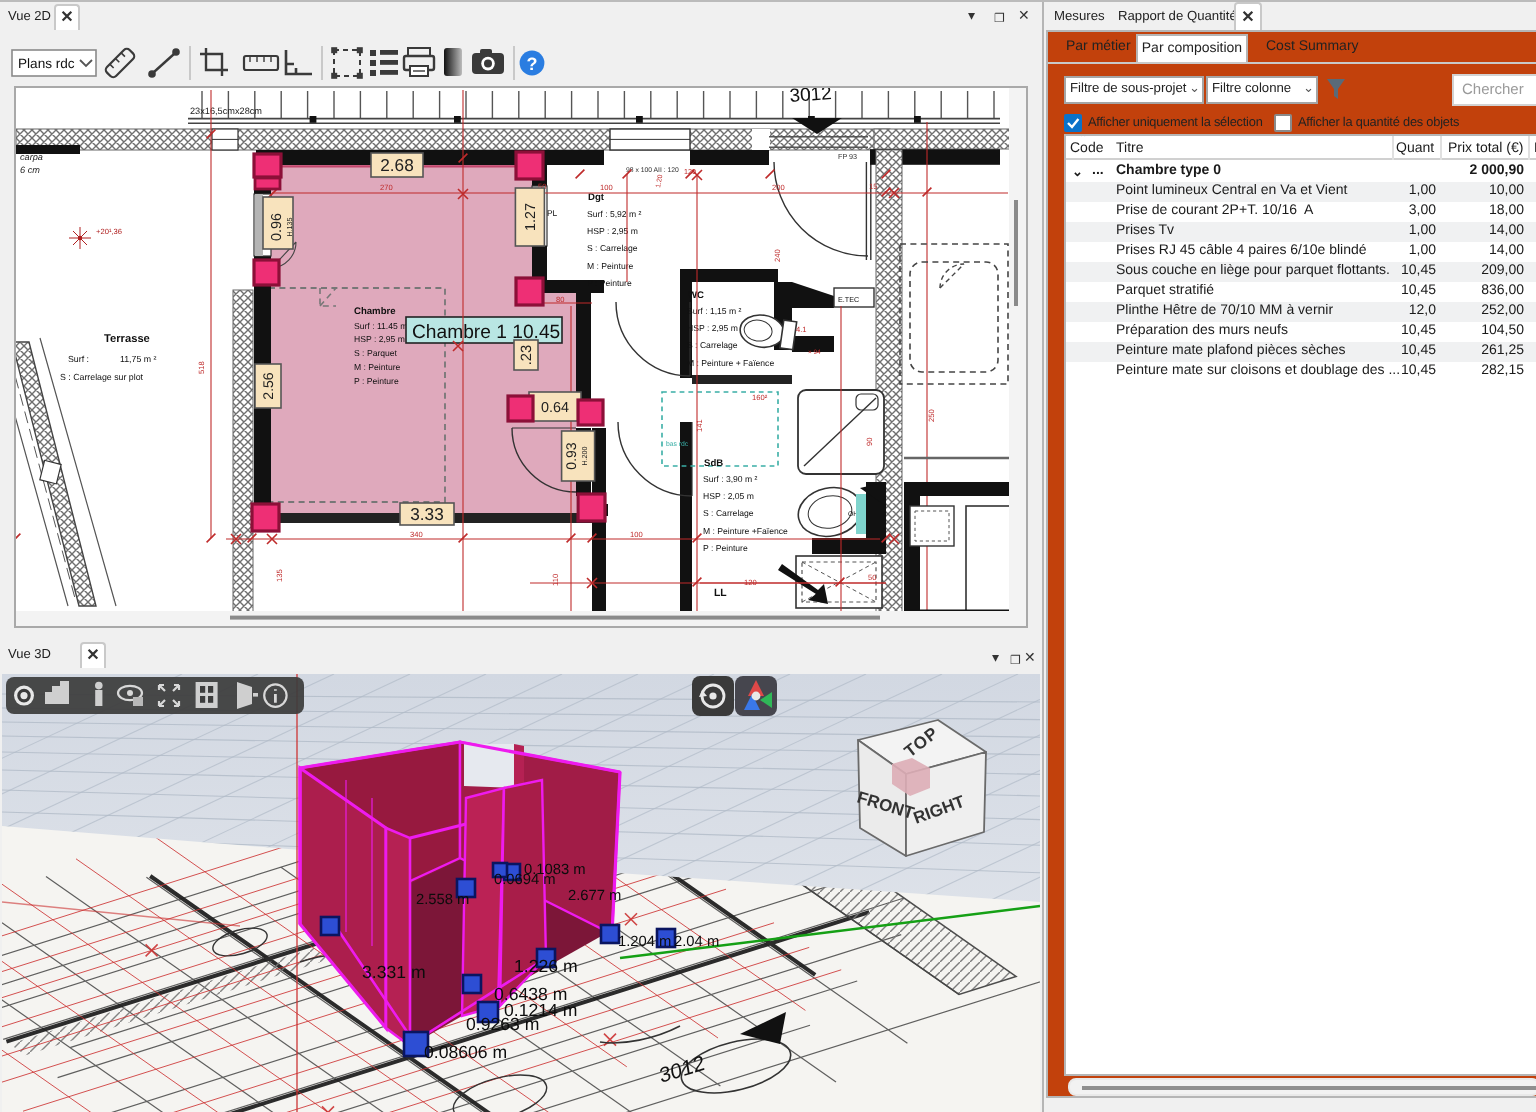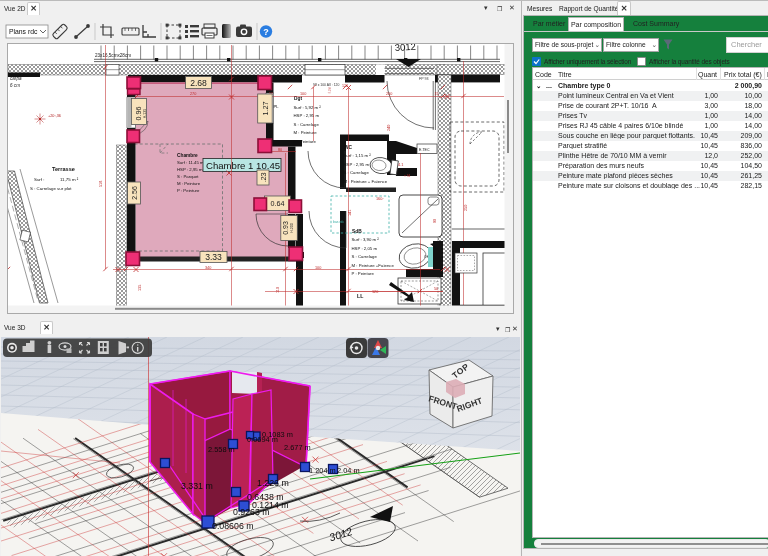--- a/index.html
+++ b/index.html
@@ -453,21 +453,21 @@
 <text x="428" y="400" font-size="8.5" font-weight="bold" fill="#333" transform="rotate(17 428 400)">FRONT</text>
 <text x="458" y="411" font-size="8.5" font-weight="bold" fill="#333" transform="rotate(-20 458 411)">RIGHT</text>
       </svg>
 </div>
 
 <div class="abs" style="left:521px;top:0;width:247px;height:556px;background:#f0f0f0;border-left:1px solid #b5b5b5">
   <span class="abs tabtxt" style="left:5px;top:3.5px;font-size:6.6px">Mesures</span>
   <span class="abs tabtxt" style="left:37px;top:3.5px;font-size:6.6px">Rapport de Quantité</span>
   <div class="abs closetab" style="left:95px;top:0px;width:14px;height:14px;font-size:8px;line-height:13px">✕</div>
 
-  <div class="abs" style="left:1px;top:14px;width:246px;height:534px;border:1px solid #b5b5b5;border-right:none;background:#15803d">
+  <div class="abs" style="left:1px;top:14px;width:246px;height:534px;border:1px solid #b5b5b5;border-right:none;background:#c2410c">
 
     <span class="abs" style="left:9px;top:4px;font-size:7px;color:#222;white-space:nowrap">Par métier</span>
     <div class="abs" style="left:44px;top:1px;width:56px;height:14px;background:#fff;border:1px solid #b5b5b5;border-bottom:none;font-size:7px;color:#222;text-align:center;line-height:13px;white-space:nowrap">Par composition</div>
     <span class="abs" style="left:109px;top:4px;font-size:7px;color:#222;white-space:nowrap">Cost Summary</span>
     <div class="abs" style="left:0;top:15px;width:246px;height:1px;background:#c9c9c9"></div>
 
     <div class="abs" style="left:8px;top:22px;width:70px;height:14px;background:#fff;border:1px solid #a5a5a5;font-size:6.6px;color:#222;line-height:12px;padding-left:2px;white-space:nowrap;overflow:hidden">Filtre de sous-projet<span style="position:absolute;right:1px;top:0;color:#555">⌄</span></div>
     <div class="abs" style="left:79px;top:22px;width:56px;height:14px;background:#fff;border:1px solid #a5a5a5;font-size:6.6px;color:#222;line-height:12px;padding-left:2px;white-space:nowrap;overflow:hidden">Filtre colonne<span style="position:absolute;right:1px;top:0;color:#555">⌄</span></div>
     <svg class="abs" style="left:139px;top:23px" width="10" height="12" viewBox="0 0 10 12">
           <path d="M0.5 0.5 L9.5 0.5 L6 5.5 L6 10.5 L4 9 L4 5.5 Z" fill="#5a6a78"></path>

